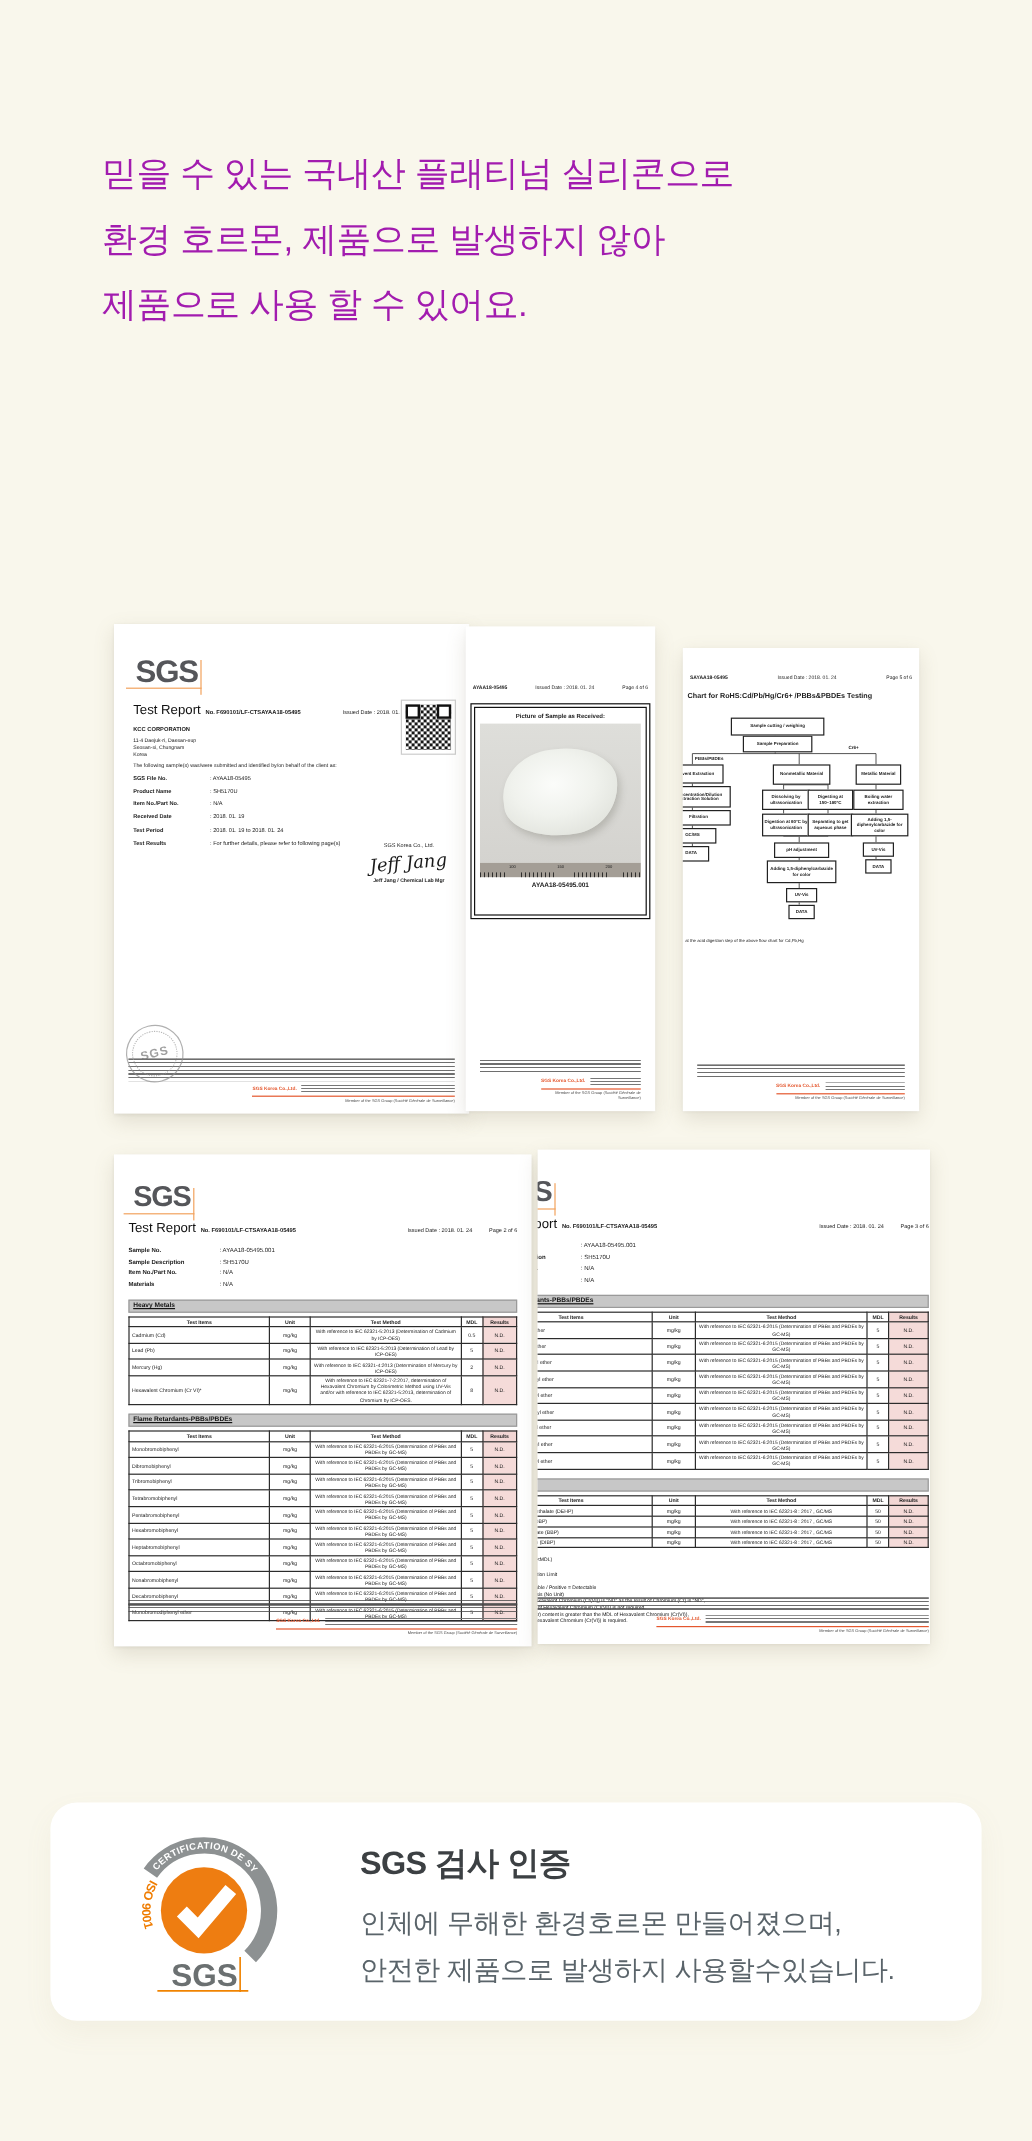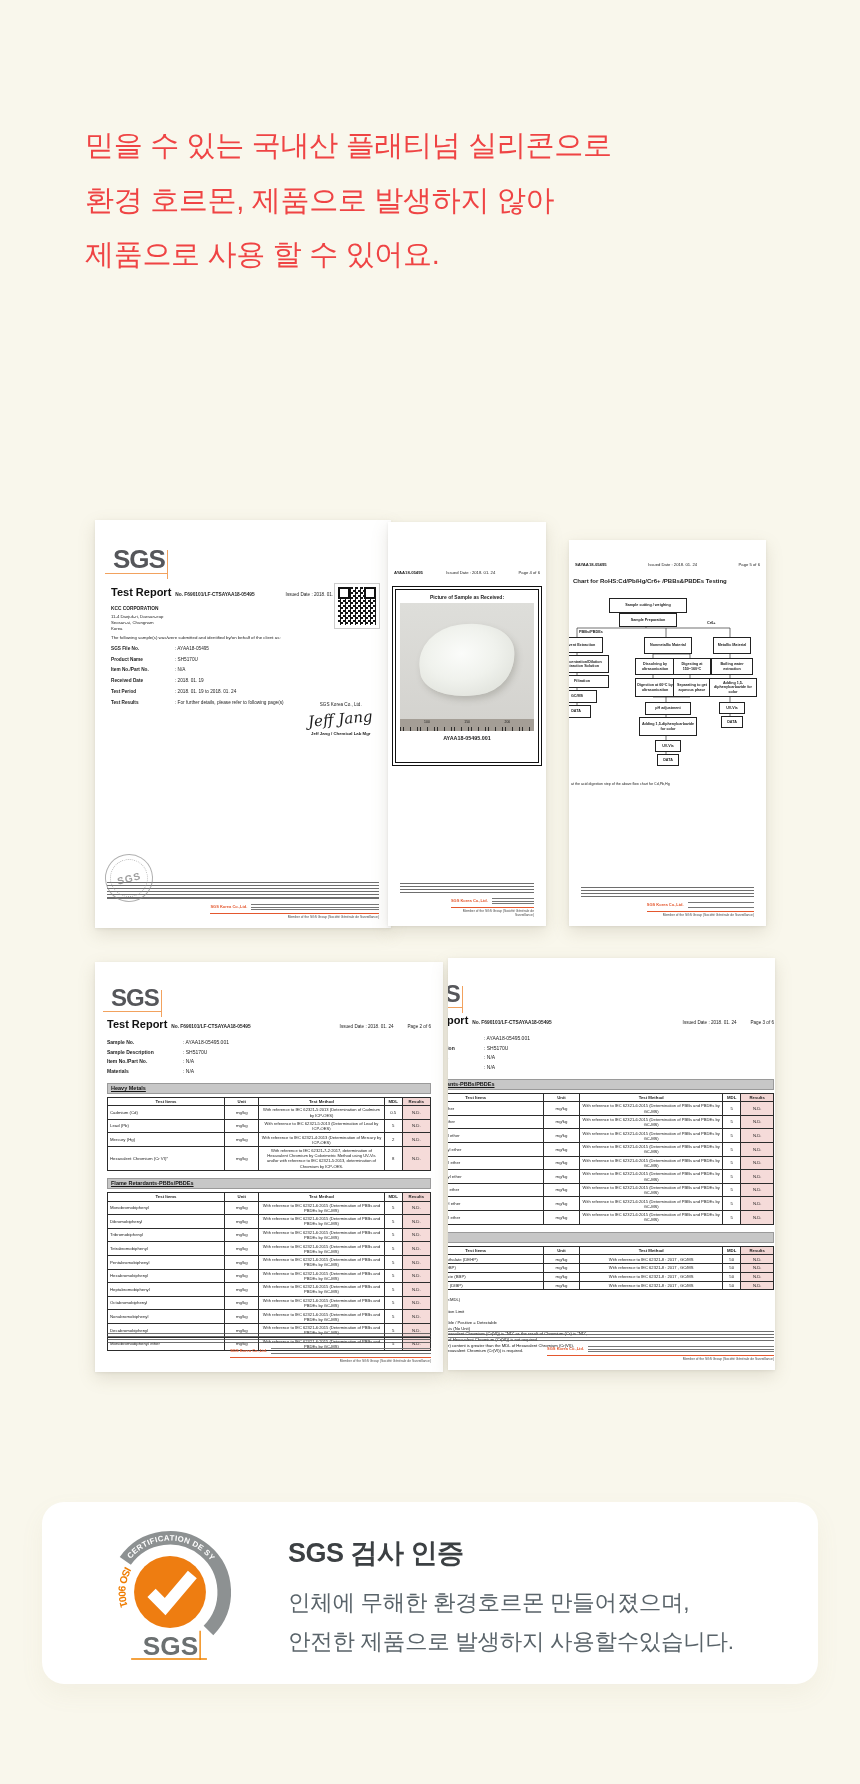--- a/index.html
+++ b/index.html
@@ -3,39 +3,39 @@
 <meta charset="utf-8">
 <style>
   html,body{margin:0;padding:0;background:#f9f7ec;}
   body{width:860px;height:1784px;position:relative;overflow:hidden;
        font-family:"Liberation Sans",sans-serif;color:#222;}
 
   
   .intro{position:absolute;left:85px;top:84px;}
   .intro h1{margin:0;font-size:46px;line-height:1.28;font-weight:800;
             color:#3a3a3a;letter-spacing:-1px;}
-  .ibody{margin-top:34px;font-size:29px;line-height:1.88;color:#ef4444;letter-spacing:-0.3px;}
+  .ibody{margin-top:34px;font-size:29px;line-height:1.88;color:#a21caf;letter-spacing:-0.3px;}
 
   
   .sheet{position:absolute;background:#fff;overflow:hidden;
          box-shadow:0 6px 16px rgba(120,112,85,.18),0 1px 3px rgba(0,0,0,.08);}
   #p1{left:95px;top:520px;width:296px;height:408px;}
   #p4{left:388px;top:522px;width:158px;height:404px;}
   #p5{left:569px;top:540px;width:197px;height:386px;}
   #p2{left:95px;top:962px;width:348px;height:410px;}
   #p3{left:448px;top:958px;width:327px;height:412px;}
   #p3 .sheetinner{position:absolute;left:-52px;top:0;width:390px;height:412px;}
 
   .sgslogo{font-weight:bold;color:#55565a;letter-spacing:-1px;line-height:1;
            position:relative;display:inline-block;}
   .sgslogo::after{content:"";position:absolute;left:-8px;right:-3px;bottom:-2px;height:1px;background:#f2a25e;}
   .sgslogo::before{content:"";position:absolute;right:-3px;top:4px;bottom:-7px;width:1px;background:#f2a25e;}
 
   .hrow{display:flex;align-items:baseline;}
-  .trep{font-weight:bold;font-size:11px;color:#111;white-space:nowrap;}
+  .trep{font-weight:normal;font-size:11px;color:#111;white-space:nowrap;}
   .tno{font-size:4.8px;font-weight:bold;margin-left:4px;white-space:nowrap;}
   .idate{font-size:4.6px;margin-left:auto;white-space:nowrap;}
   .pageno{font-size:4.6px;margin-left:14px;white-space:nowrap;}
 
   .fieldrow{display:flex;font-size:4.7px;line-height:1.6;}
   .flabel{width:64px;font-weight:bold;flex:none;}
   .fval{flex:1;}
 
   .secbar{background:#c7c7c7;border:0.5px solid #9a9a9a;font-size:5.5px;font-weight:bold;
           text-decoration:underline;padding:1.5px 3px;color:#141414;}
@@ -114,21 +114,21 @@
   .pad2 .fieldrow{font-size:5px;margin-bottom:1.5px;}
   .pad2 .flabel{width:76px;}
   .pad2 .secbar{margin:7px 0 3px;}
 
   .notes{margin-top:7px;font-size:4.2px;line-height:1.35;color:#111;}
 
   
   .card{position:absolute;left:42px;top:1502px;width:776px;height:182px;background:#fff;
         border-radius:22px;box-shadow:0 10px 24px rgba(150,140,100,.07);}
   .badge{position:absolute;left:60px;top:22px;width:136px;height:136px;}
-  .ctext{position:absolute;left:246px;top:33px;}
+  .ctext{position:absolute;left:258px;top:33px;}
   .ctitle{font-size:27px;font-weight:800;color:#3c4043;letter-spacing:-0.5px;}
   .cbody{margin-top:13px;font-size:22.5px;line-height:1.73;color:#5a646a;letter-spacing:-0.3px;}
 </style>
 </head>
 <body>
 
 <div>
 
   <section class="intro">
     <h1>

